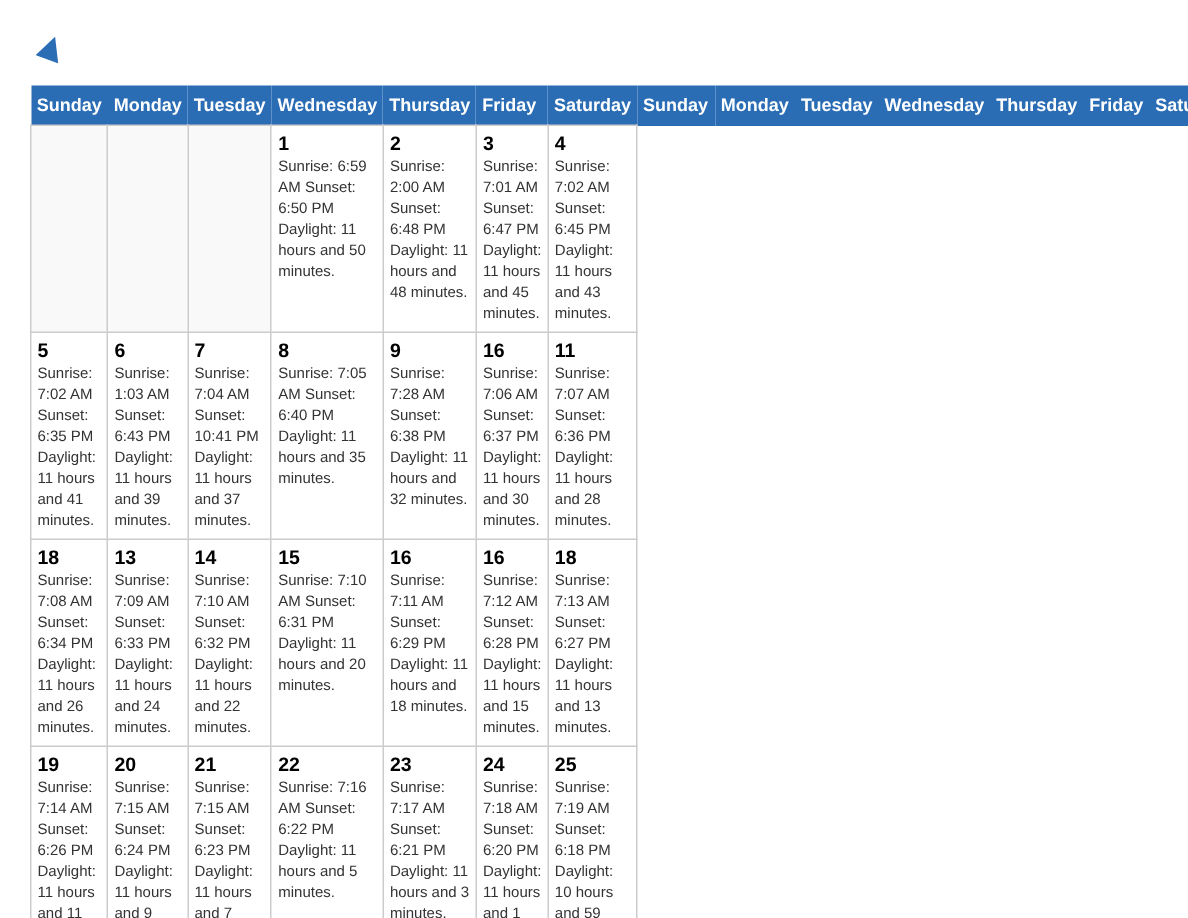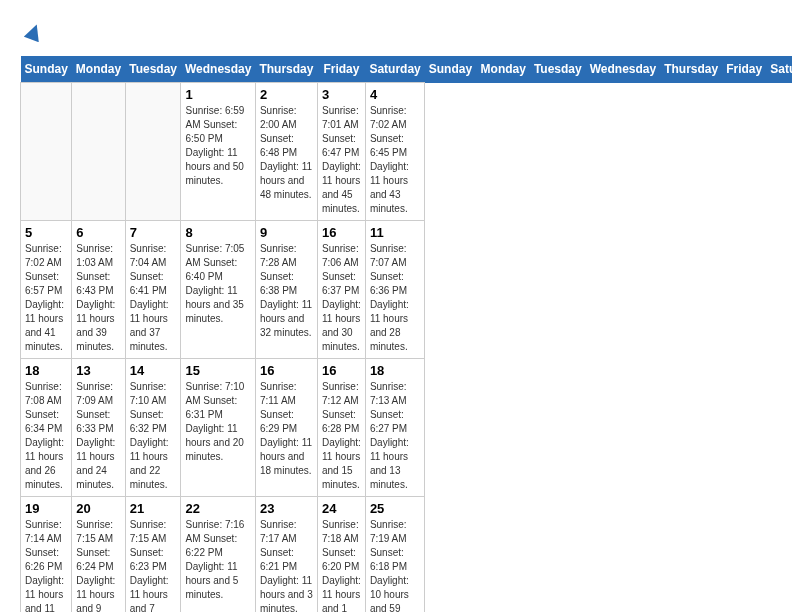--- a/index.html
+++ b/index.html
@@ -41,21 +41,21 @@
     }
     table {
       width: 100%;
       border-collapse: collapse;
       font-size: 11px;
     }
     th {
       background-color: #2a6db5;
       color: white;
       padding: 6px 4px;
-      text-align: center;
+      text-align: left;
       font-size: 12px;
       font-weight: bold;
     }
     td {
       border: 1px solid #ccc;
       vertical-align: top;
       padding: 4px;
       height: 80px;
       width: 113px;
     }
@@ -149,35 +149,35 @@
           <div class="day-info">Sunrise: 7:02 AM
 Sunset: 6:45 PM
 Daylight: 11 hours
 and 43 minutes.</div>
         </td>
       </tr>
       <tr>
         <td>
           <span class="day-num">5</span>
           <div class="day-info">Sunrise: 7:02 AM
-Sunset: 6:57 PM
+Sunset: 6:35 PM
 Daylight: 11 hours
 and 41 minutes.</div>
         </td>
         <td>
           <span class="day-num">6</span>
           <div class="day-info">Sunrise: 1:03 AM
 Sunset: 6:43 PM
 Daylight: 11 hours
 and 39 minutes.</div>
         </td>
         <td>
           <span class="day-num">7</span>
           <div class="day-info">Sunrise: 7:04 AM
-Sunset: 6:41 PM
+Sunset: 10:41 PM
 Daylight: 11 hours
 and 37 minutes.</div>
         </td>
         <td>
           <span class="day-num">8</span>
           <div class="day-info">Sunrise: 7:05 AM
 Sunset: 6:40 PM
 Daylight: 11 hours
 and 35 minutes.</div>
         </td>

